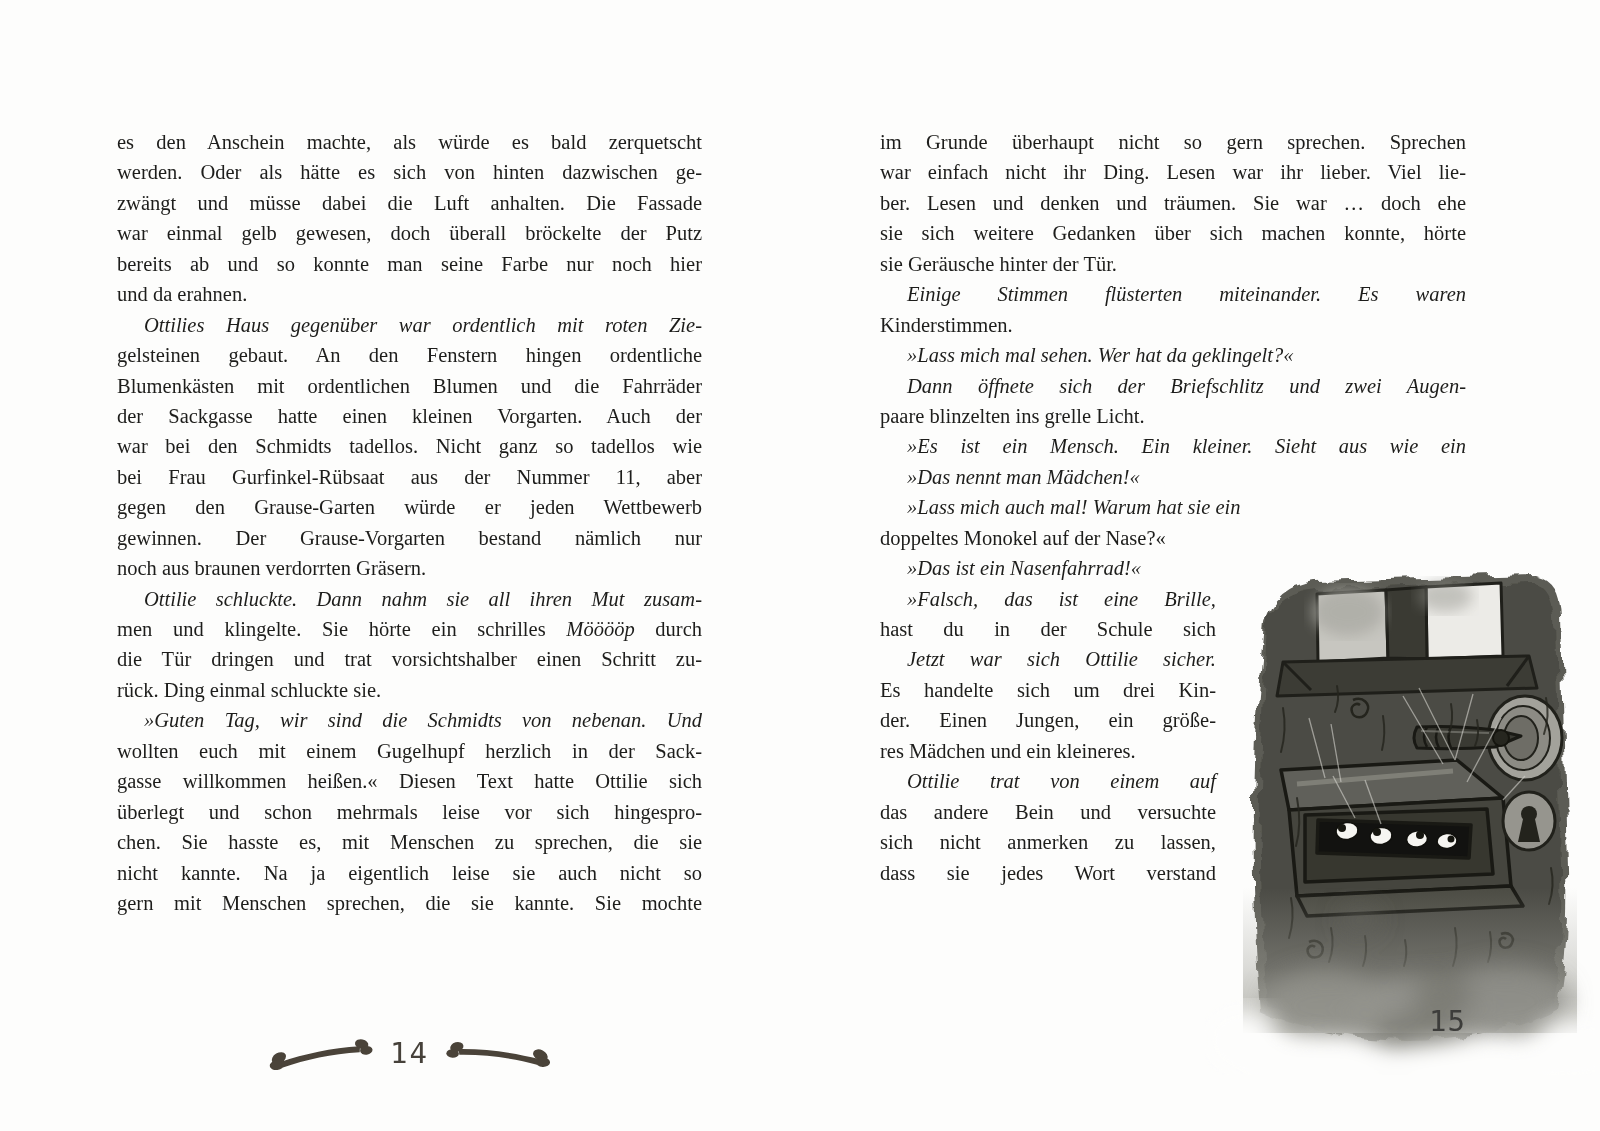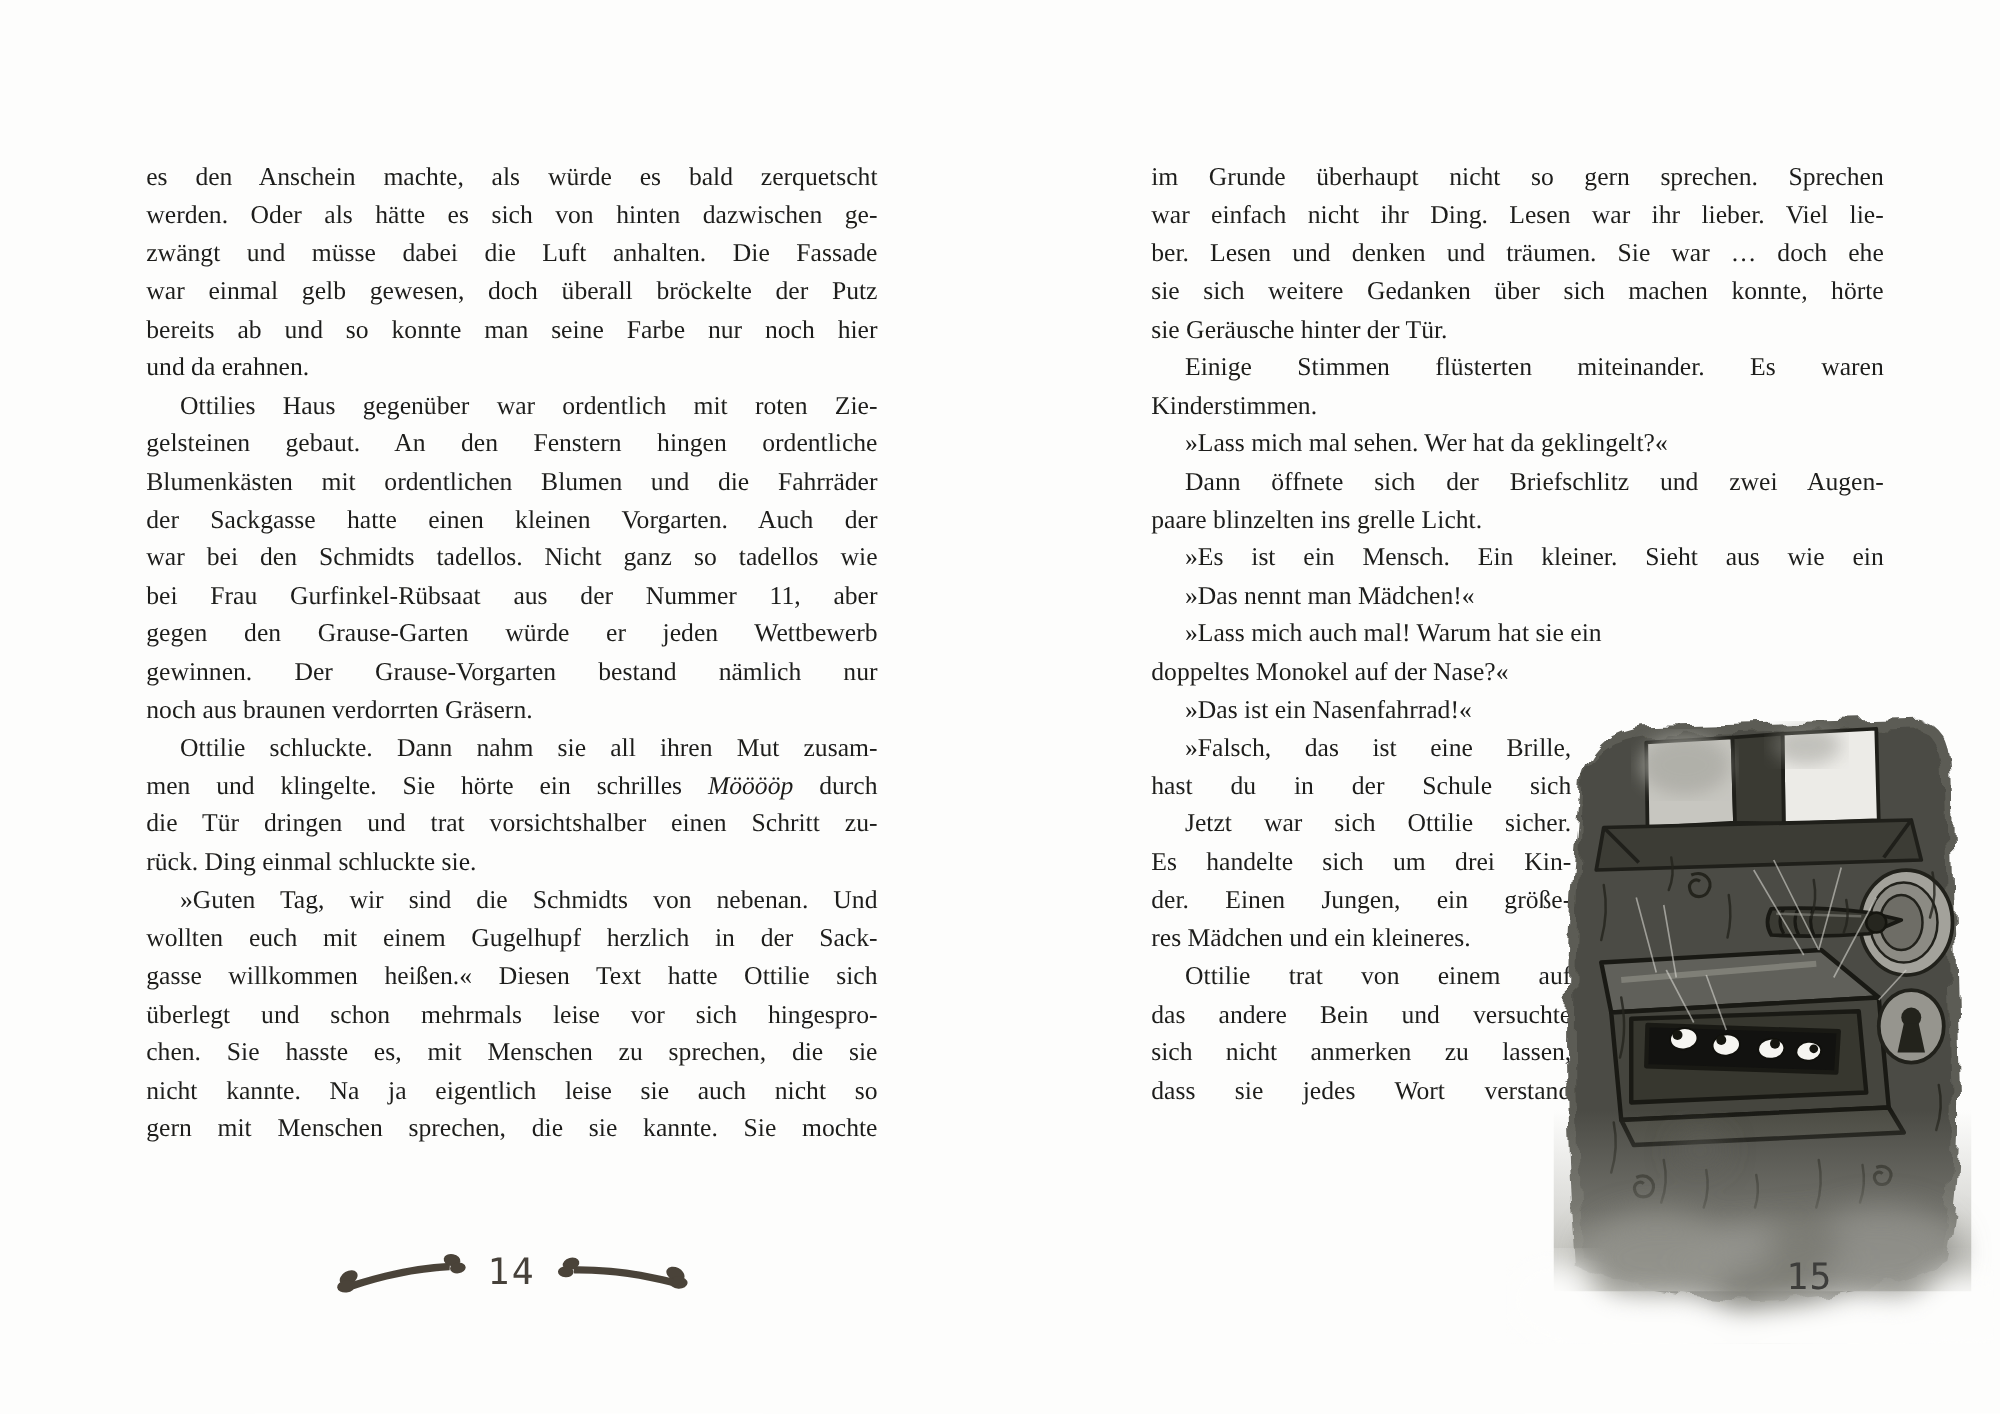--- a/index.html
+++ b/index.html
@@ -5,33 +5,33 @@
   html,body { margin:0; padding:0; background:#ffffff; }
   .spread {
     position:relative; width:1600px; height:1131px;
     background:var(--page-background,#fdfdfc);
     font-family:"Liberation Serif", serif;
     color:var(--text,#1d1d1b);
     overflow:hidden;
   }
   .text-col { position:absolute; top:127px; font-size:20.5px; line-height:30.45px; }
   #left-col  { left:117px; width:585px; }
-  #right-col { left:921px; width:586px; }
+  #right-col { left:880px; width:586px; }
   .line { text-align:justify; text-align-last:justify; height:30.45px; }
   .line.left { text-align-last:left; }
-  .line.indent { text-indent:27px; }
+  .line.indent { text-indent:27px;font-style:italic; }
   .line.n1 { width:422px; }
   .line.n2 { width:336px; }
   .line i { font-style:italic; }
 
   .illu { position:absolute; left:1205px; top:568px; width:390px; height:507px; }
   .illu svg { display:block; width:100%; height:100%; }
 
   .footer-left {
-    position:absolute; left:117px; top:1000px; width:585px;
+    position:absolute; left:117px; top:1036px; width:585px;
     display:flex; justify-content:center; align-items:center; gap:16px;
   }
   .pagenum {
     font-family:"DejaVu Sans Mono", monospace;
     font-size:29px; letter-spacing:2px;
     color:var(--page-number-left,#46413a);
   }
   .bone { width:106px; height:30px; }
   .bone.bone-l { transform:rotate(-7deg); }
   .bone.bone-r { transform:scaleX(-1) rotate(-3deg); }

